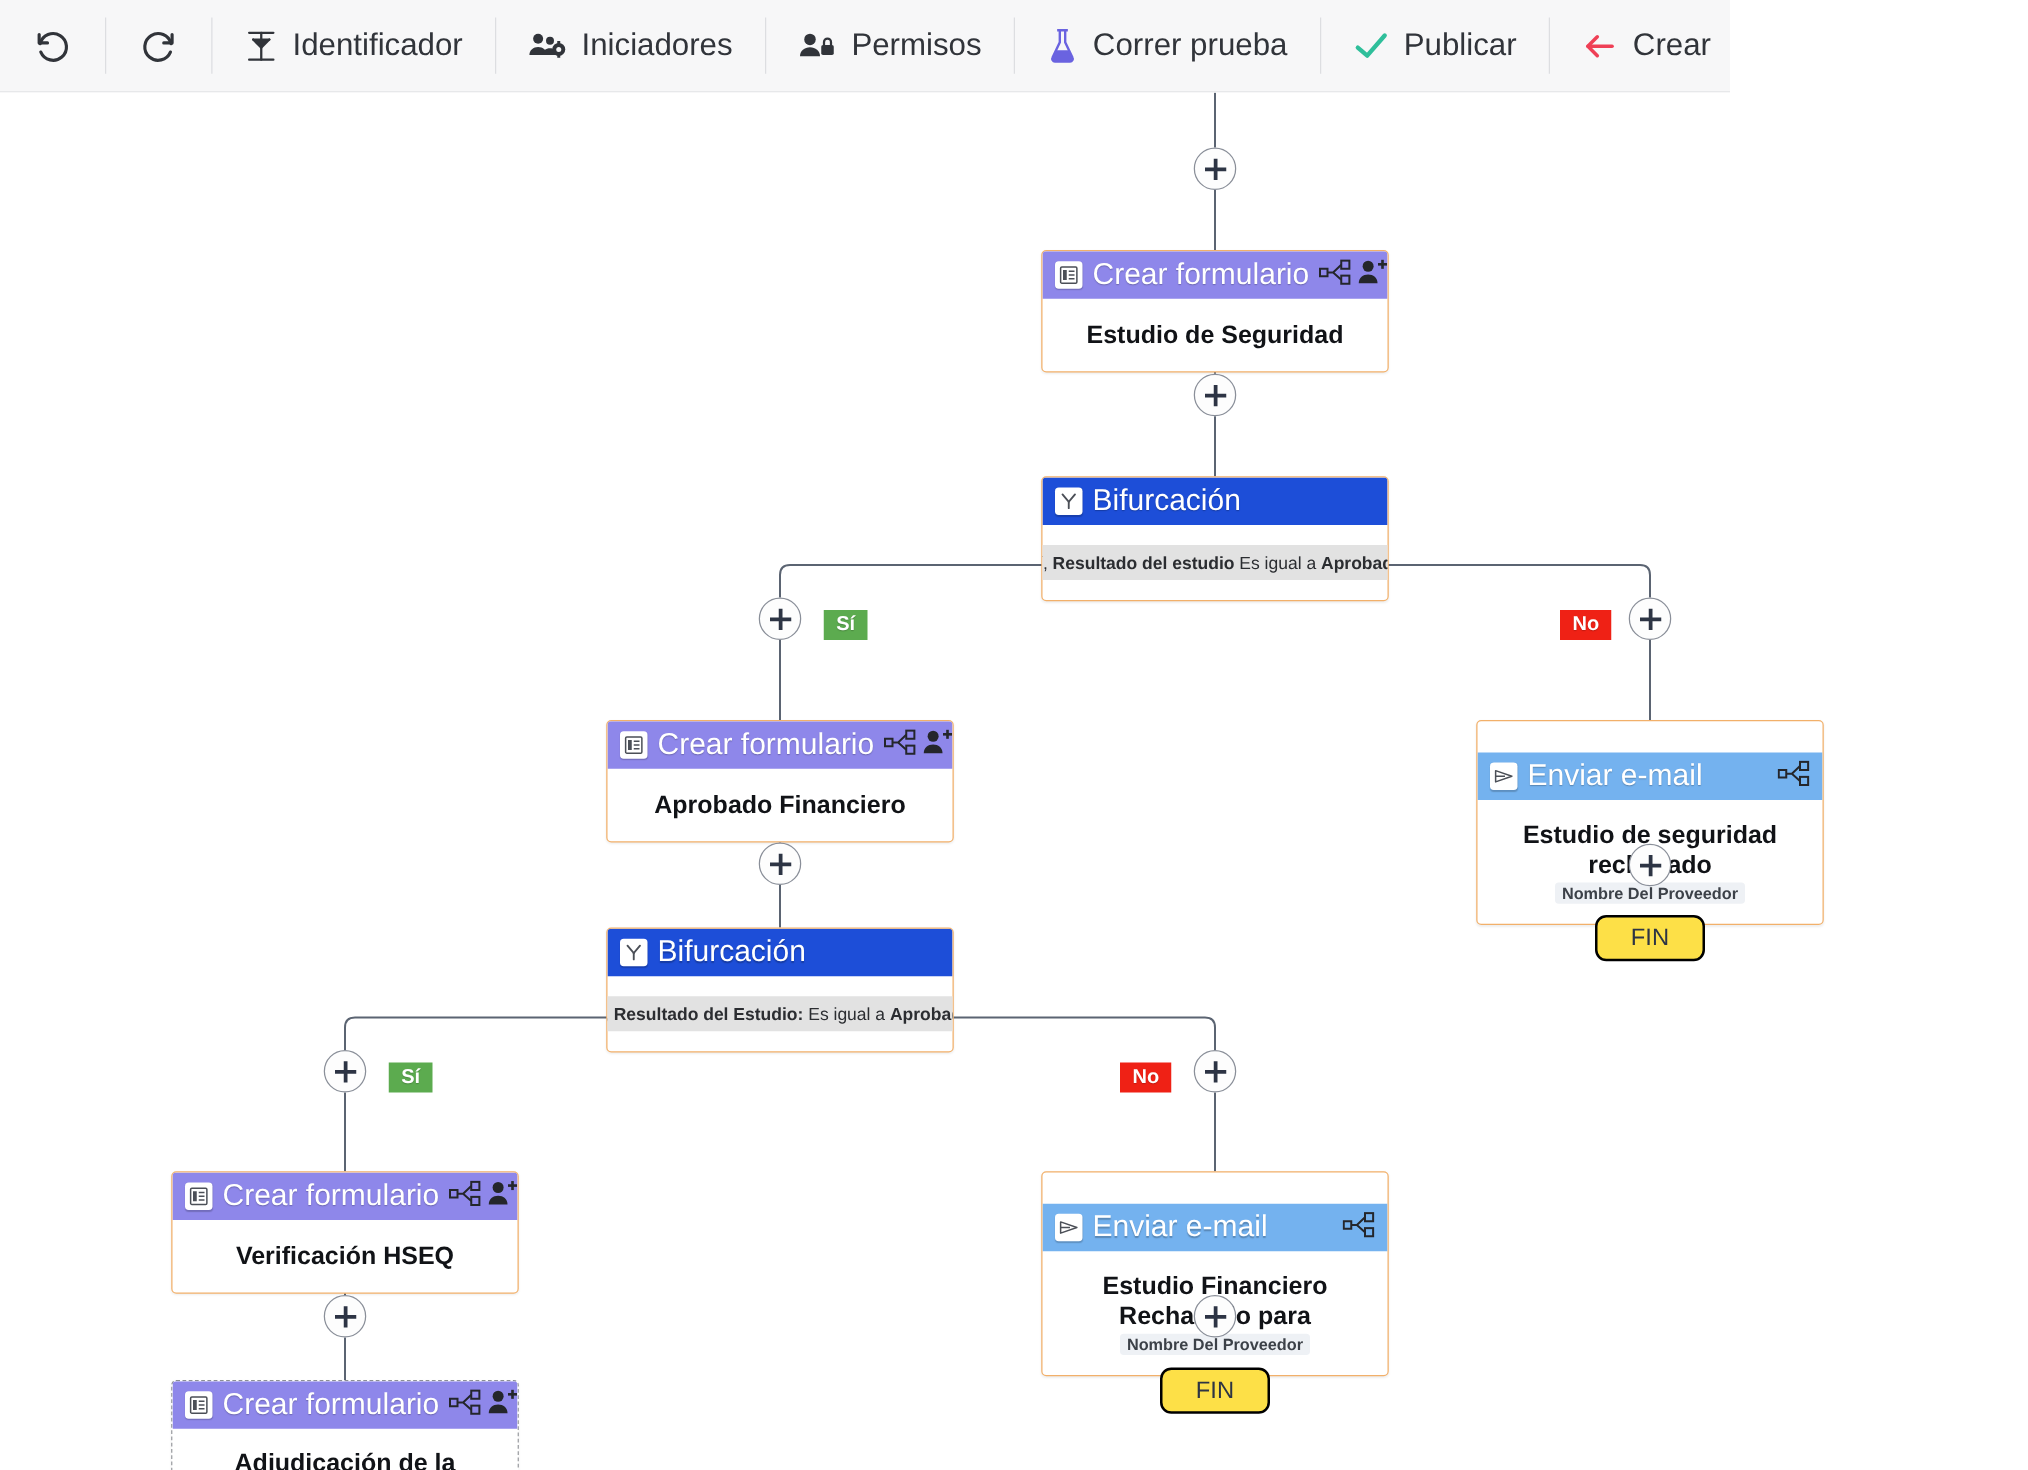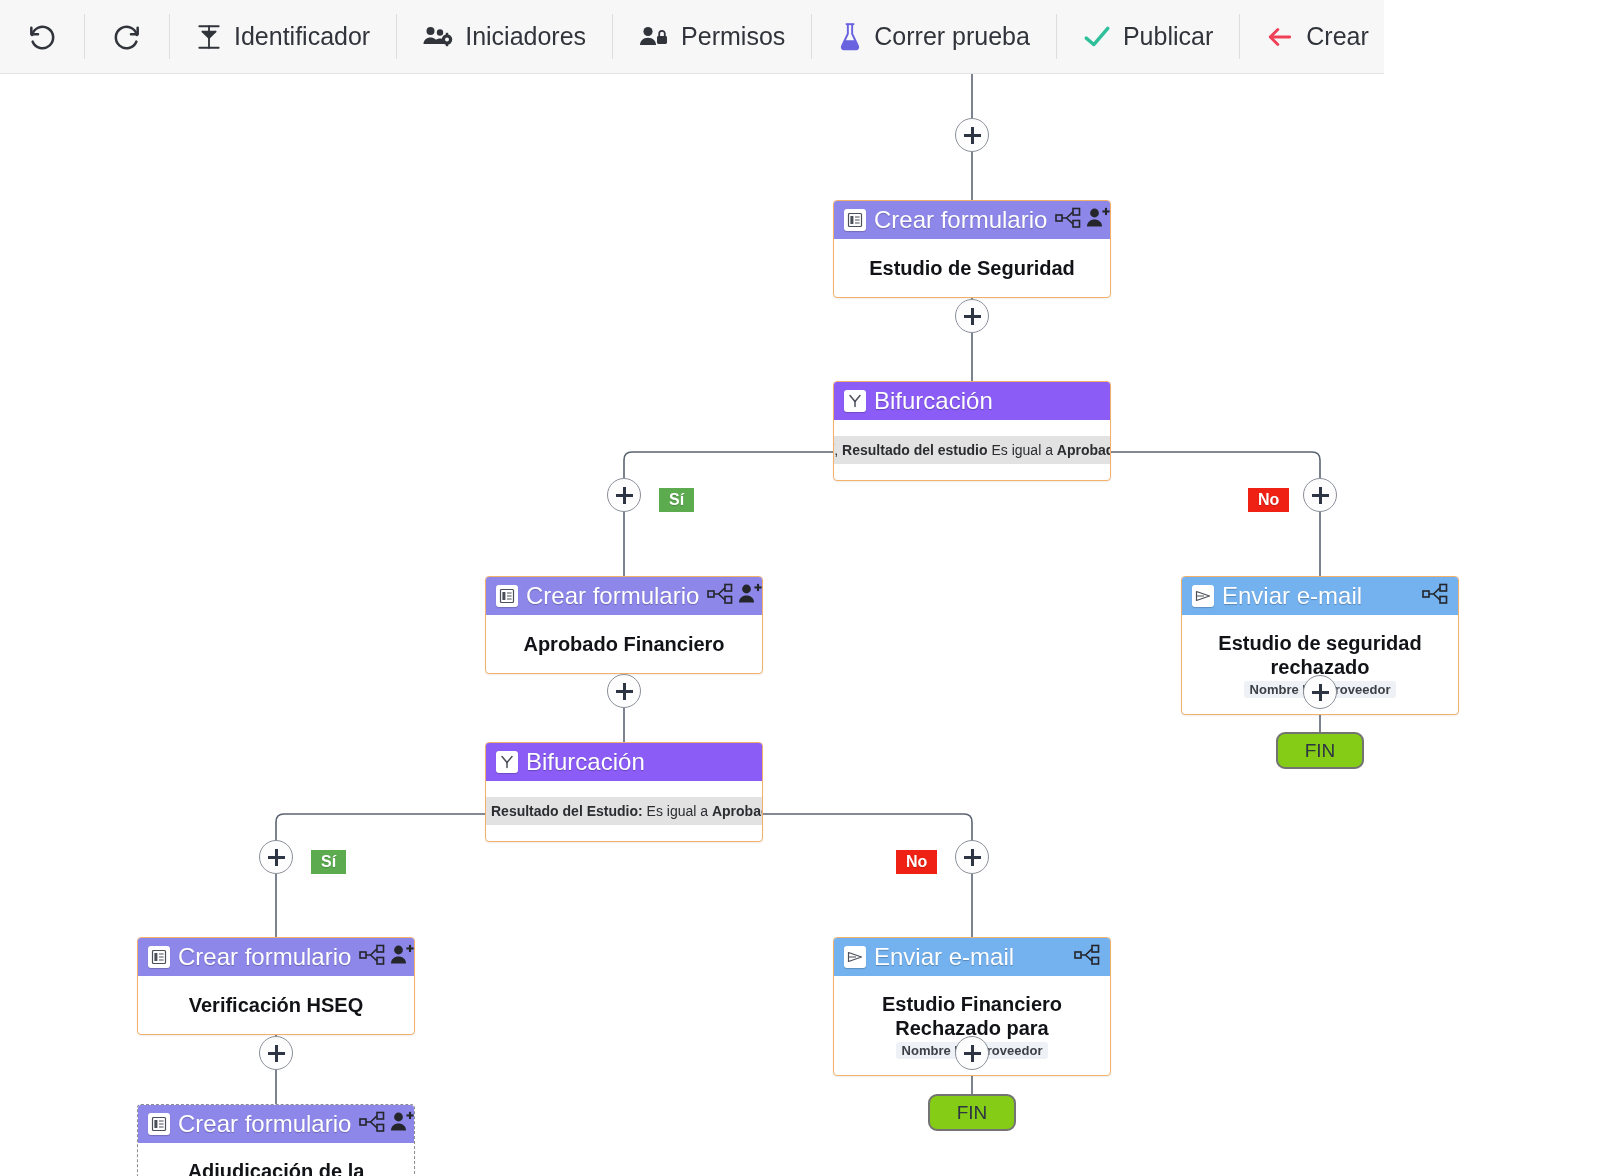--- a/index.html
+++ b/index.html
@@ -59,22 +59,22 @@
     gap: 8px;
   }
   .node-head .htitle {
     color: #ffffff;
     font-size: 24px;
     text-shadow: 0 1px 1px rgba(0,0,0,0.25);
     white-space: nowrap;
     flex: 1 1 auto;
   }
   .head-form { background: #8e87ea; }
-  .head-fork { background: #8b5cf6; }
-  .head-mail { background: #74b2ef; }
+  .head-fork { background: #1d4ed8; }
+  .head-mail { background: #74b2ef; margin-top: 25px; }
   .head-icons { display: flex; align-items: center; gap: 5px; flex: none; }
   .badge-icon {
     width: 22px; height: 22px; flex: none;
     background: #ffffff;
     border-radius: 3px;
     display: flex; align-items: center; justify-content: center;
     box-shadow: 0 1px 1px rgba(0,0,0,0.2);
   }
   .node-body {
     padding: 16px 10px;
@@ -129,22 +129,22 @@
     z-index: 4;
     text-shadow: 0 1px 1px rgba(0,0,0,0.2);
     margin-top: 48px;
   }
   .branch-yes { background: #5cab4f; }
   .branch-no  { background: #ef2115; }
 
   
   .fin {
     position: absolute;
-    background: #84cc16;
-    border: 2px solid #737373;
+    background: #fde047;
+    border: 2px solid #000000;
     border-radius: 9px;
     display: flex; align-items: center; justify-content: center;
     font-size: 19px; color: #2d3444;
     z-index: 3;
   }
 </style>
 </head>
 <body>
 
 <div id="toolbar">

